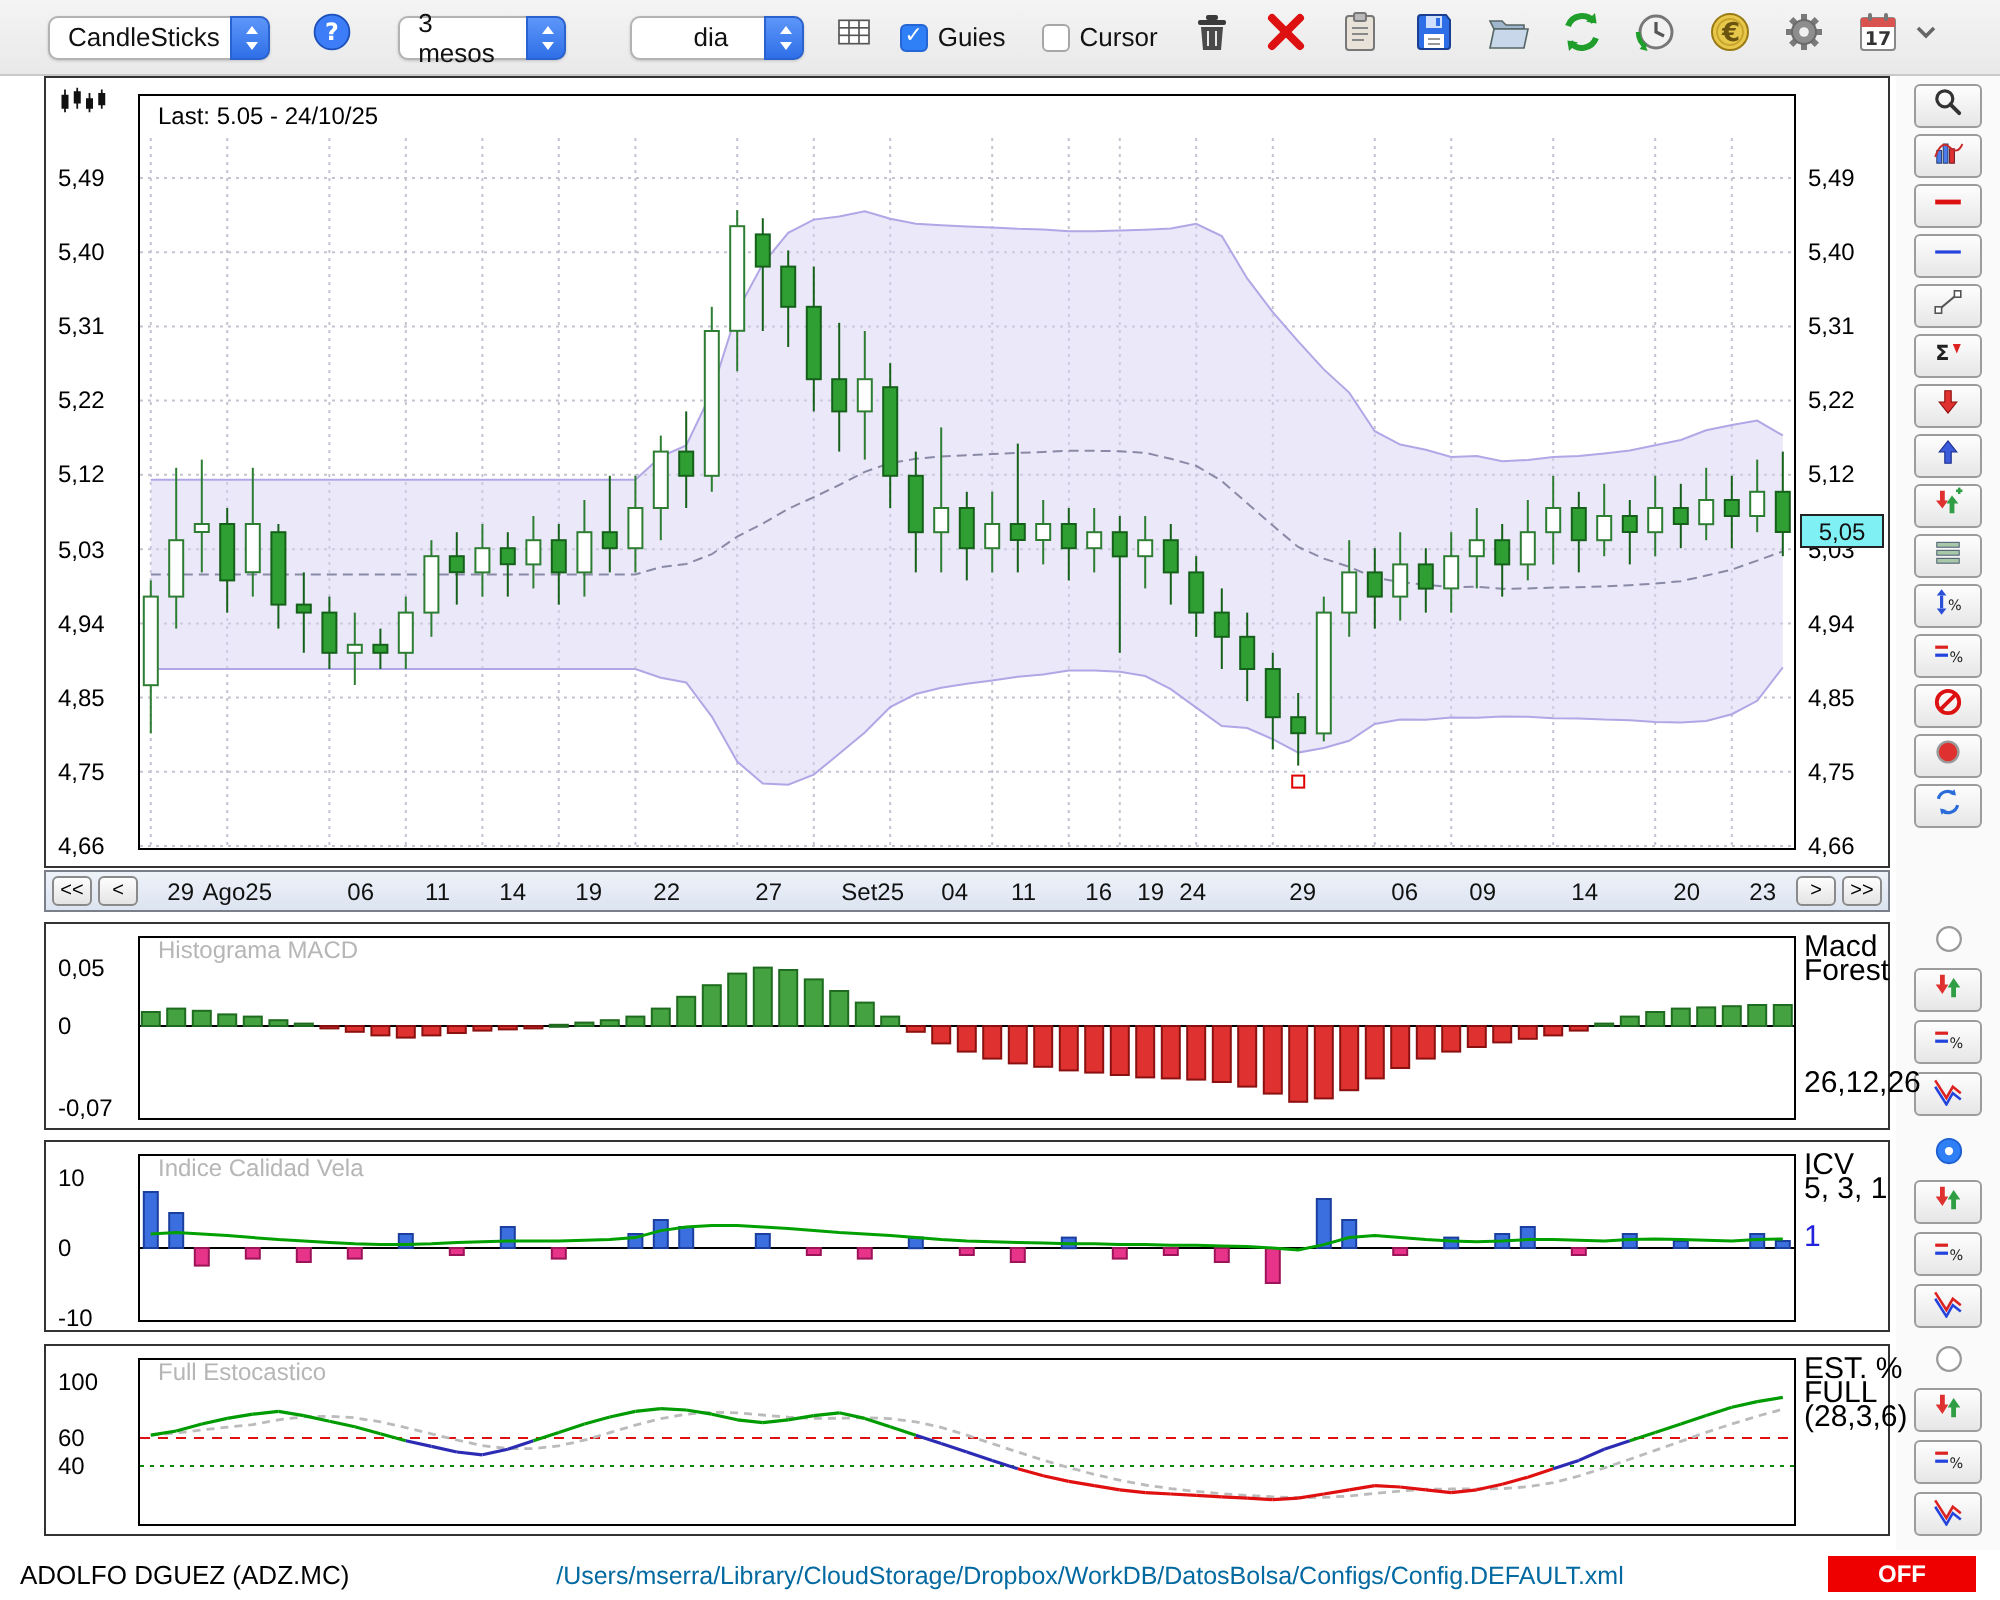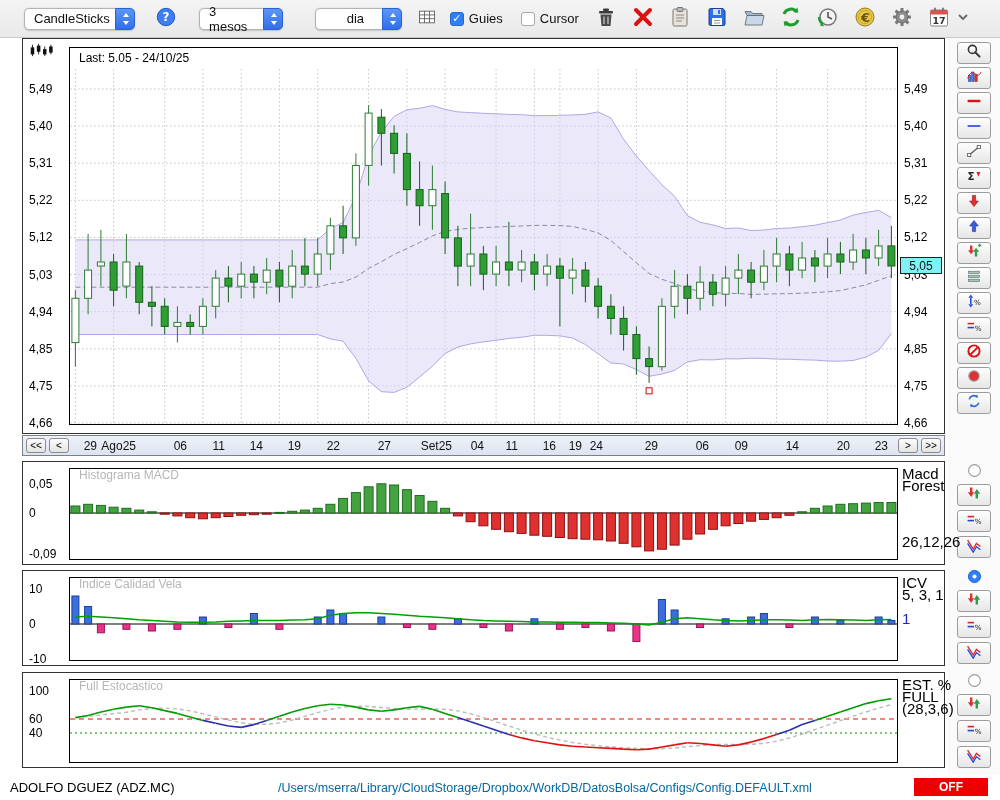--- a/index.html
+++ b/index.html
@@ -693,21 +693,21 @@
           <rect x="792.4" y="35.1" width="9" height="9.9" fill="#44a340" stroke="#1f6b1f"></rect>
           <rect x="805.1" y="34.5" width="9" height="10.5" fill="#44a340" stroke="#1f6b1f"></rect>
           <rect x="817.9" y="34.5" width="9" height="10.5" fill="#44a340" stroke="#1f6b1f"></rect>
           <rect x="0.5" y="0.5" width="828" height="91" fill="none" stroke="#000"></rect>
         </svg></div>
     <div class="rinfo" style="top:3px;">Macd</div>
     <div class="rinfo" style="top:15px;">Forest</div>
     <div class="rinfo" style="top:27px;margin-top:44px;">26,12,26</div>
   <div class="ylab left" style="top: 15px;">0,05</div>
       <div class="ylab left" style="top: 44px;">0</div>
-      <div class="ylab left" style="top: 85px;">-0,09</div>
+      <div class="ylab left" style="top: 85px;">-0,07</div>
     </div>
 
   <div class="panel" id="icv-panel">
     <div class="ptitle">Indice Calidad Vela</div>
     <div class="plot" id="icv-plot"><svg width="829" height="84" viewBox="0 0 829 84">
           <line x1="1" y1="47" x2="828" y2="47" stroke="#000"></line>
           <rect x="2.9" y="19.0" width="7" height="28.0" fill="#3b6fe0" stroke="#1b3f9e"></rect>
           <rect x="15.6" y="29.5" width="7" height="17.5" fill="#3b6fe0" stroke="#1b3f9e"></rect>
           <rect x="28.4" y="47.0" width="7" height="8.8" fill="#e8338a" stroke="#9c1458"></rect>
           <rect x="53.9" y="47.0" width="7" height="5.3" fill="#e8338a" stroke="#9c1458"></rect>

